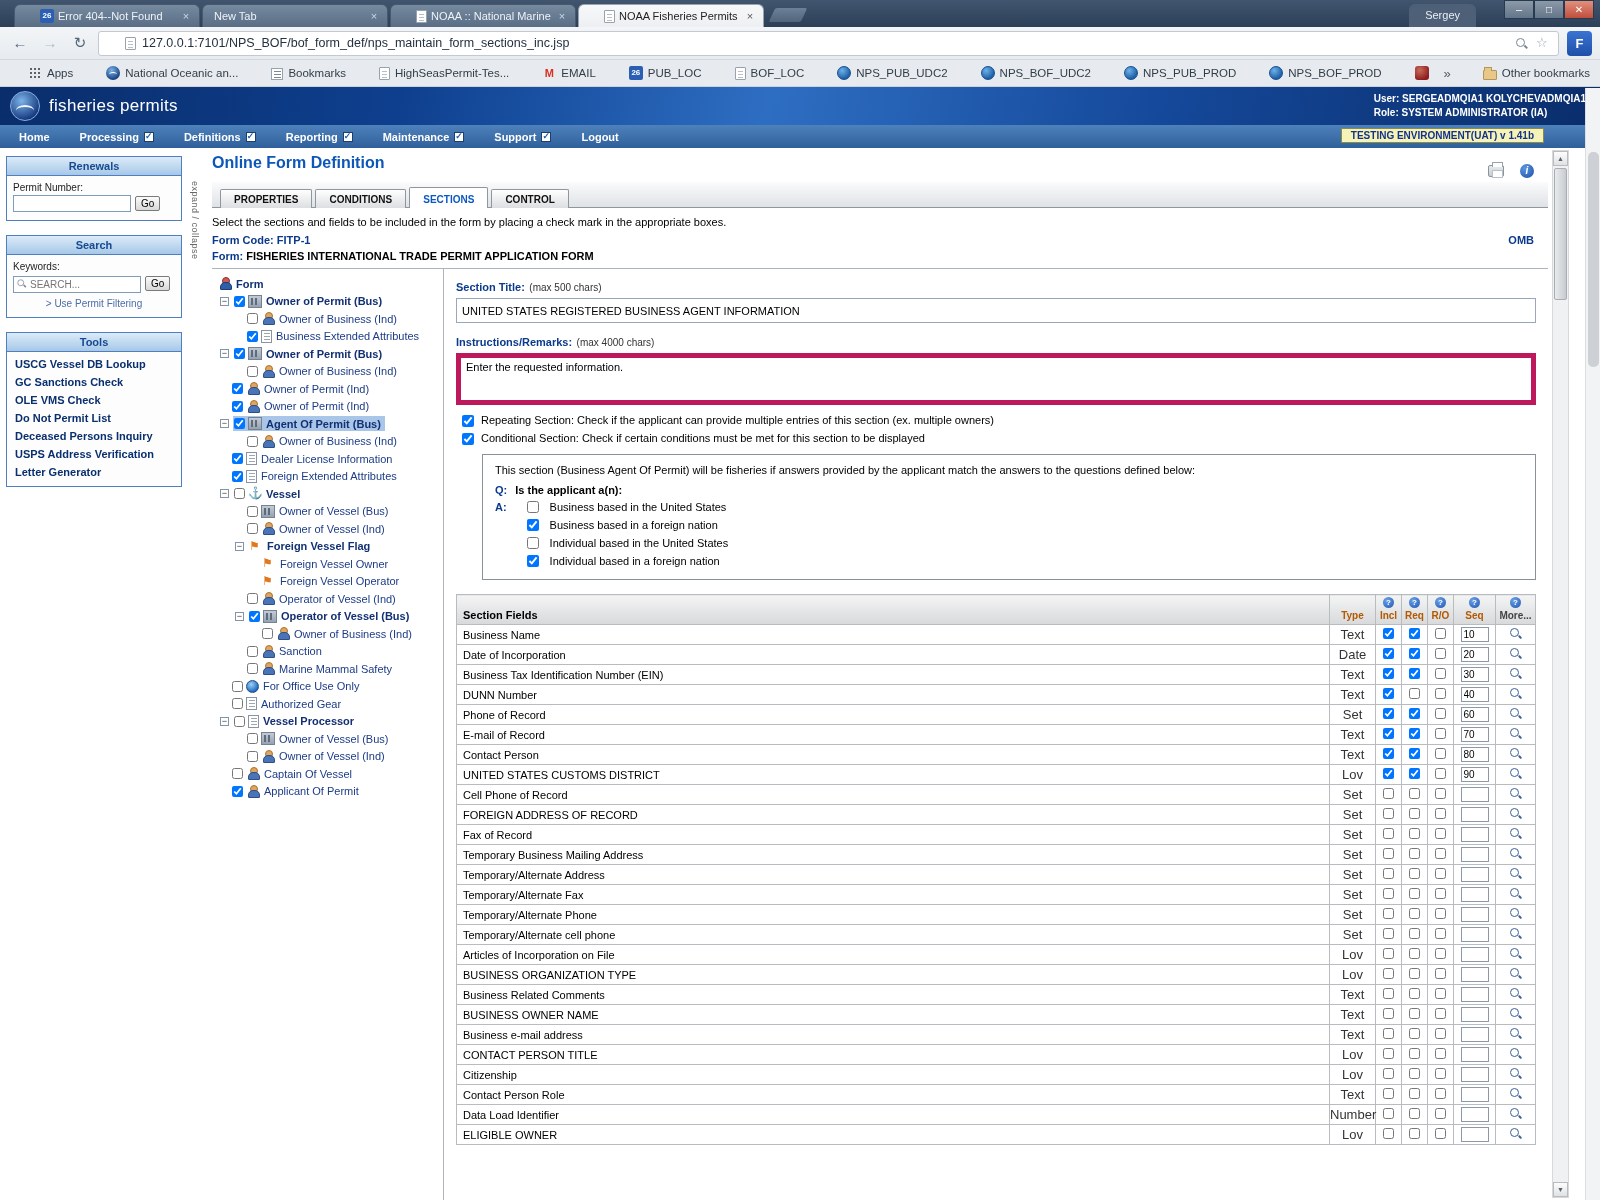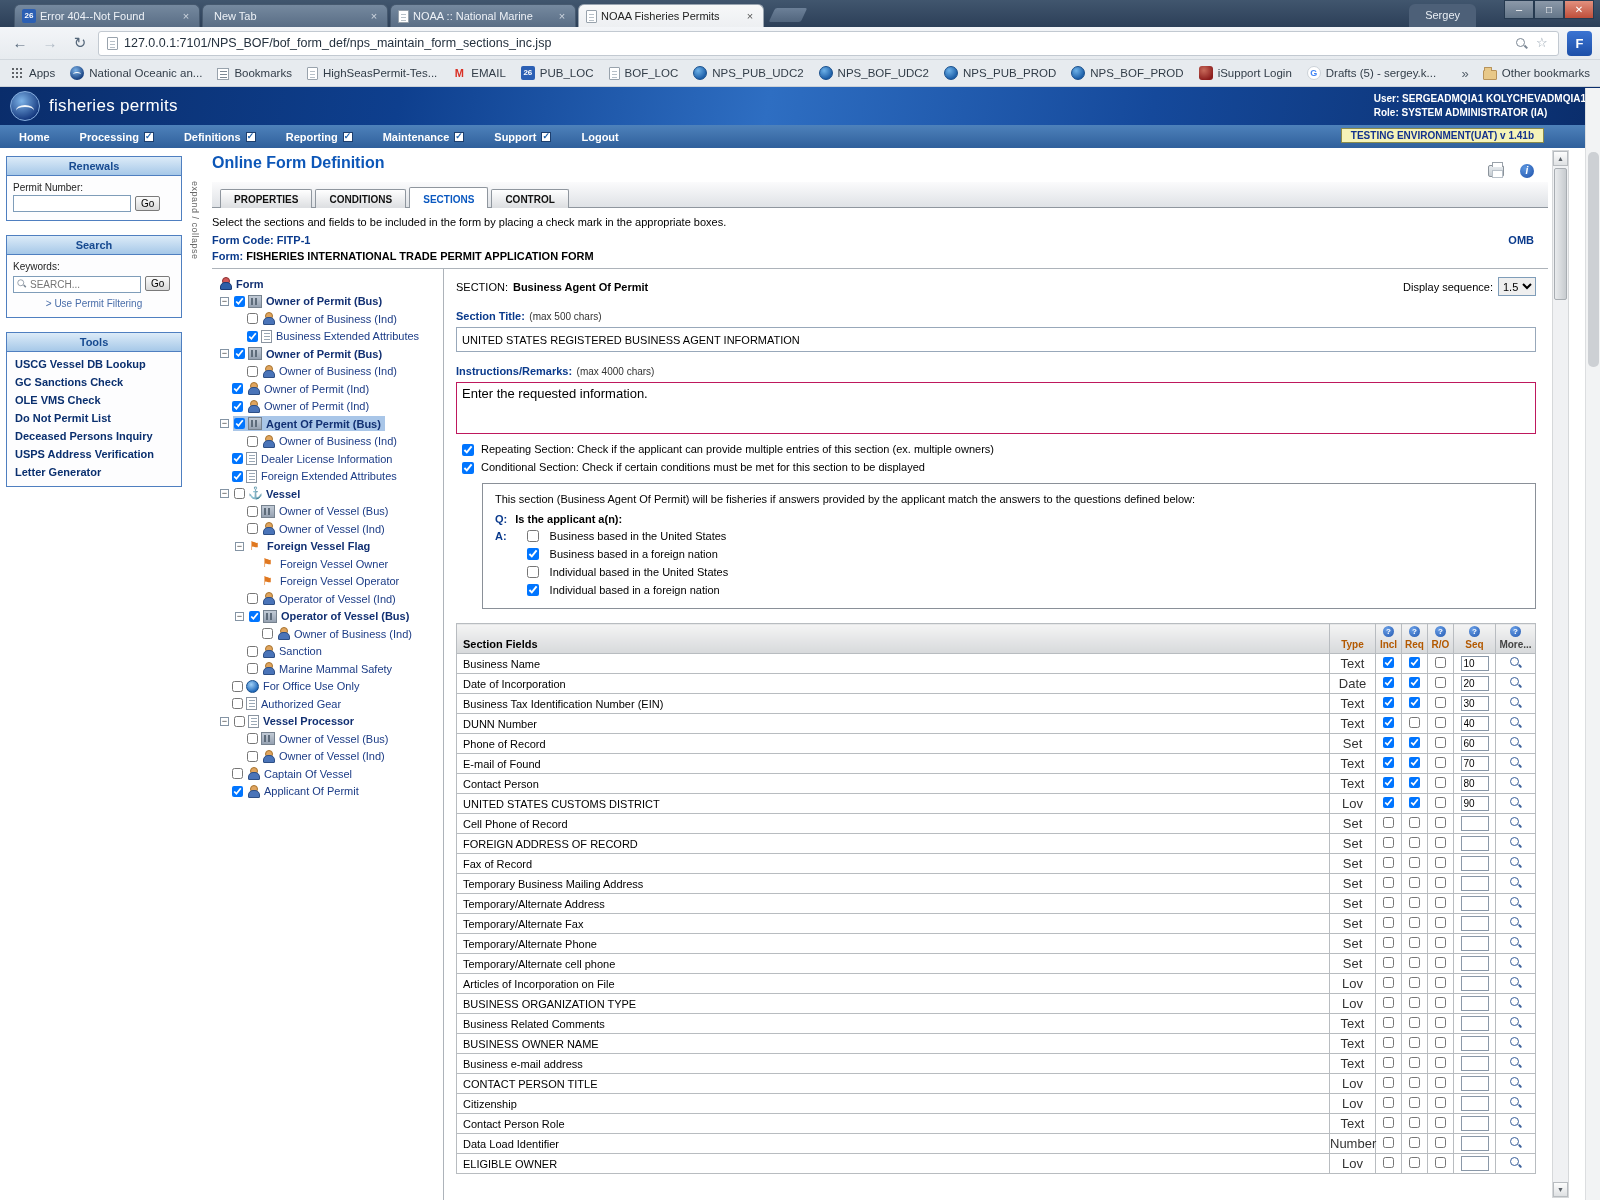--- a/index.html
+++ b/index.html
@@ -39,21 +39,21 @@
   .ic-star::before { content:"☆"; }
   .ext-f { width:25px; height:25px; background:linear-gradient(#3b74d2,#1d4fa8); border-radius:4px; color:#fff; font-weight:bold; font-size:13px; text-align:center; line-height:25px; }
 
   .bookbar { height:27px; background:#e7ebef; border-bottom:1px solid #ccd2d8; display:flex; align-items:center; padding:0 10px; font-size:11.5px; color:#323d48; }
   .bm-left { display:flex; align-items:center; gap:15px; flex:1; min-width:0; overflow:hidden; }
   .bm-item { display:flex; align-items:center; gap:5px; white-space:nowrap; }
   .bm-right { display:flex; align-items:center; gap:12px; padding-left:10px; }
   .bm-overflow { font-size:13px; color:#55606b; padding:0 2px; }
 
   
-  .fav { display:inline-block; width:14px; height:14px; flex:none; position:relative; }
+  .fav { display:inline-block; width:14px; height:14px; flex:none; position:relative;margin-left:18px; }
   .fav-badge { background:#2b5fb4; border-radius:2px; color:#fff; font-size:8px; font-weight:bold; text-align:center; line-height:14px; }
   .fav-page { width:11px; height:13px; background:#fff; border:1px solid #98a2ac; border-radius:1px; }
   .fav-page::after { content:""; position:absolute; left:2px; right:2px; top:3px; height:7px; background:repeating-linear-gradient(#b7c0c8 0 1px, transparent 1px 3px); }
   .fav-apps::before { content:""; position:absolute; left:2px; top:2px; width:2px; height:2px; background:#5f6368; box-shadow:4px 0 #5f6368,8px 0 #5f6368,0 4px #5f6368,4px 4px #5f6368,8px 4px #5f6368,0 8px #5f6368,4px 8px #5f6368,8px 8px #5f6368; }
   .fav-noaa { background:radial-gradient(circle at 40% 32%, #7db3e8, #123a7a 76%); border-radius:50%; }
   .fav-noaa::after { content:""; position:absolute; left:3px; top:6px; width:8px; height:4px; border-top:1.5px solid #fff; border-radius:50%; }
   .fav-list { width:12px; height:12px; background:#fff; border:1px solid #98a2ac; margin-top:1px; }
   .fav-list::after { content:""; position:absolute; left:2px; top:2px; width:7px; height:7px; background:repeating-linear-gradient(#7c8894 0 1px, transparent 1px 3px); }
   .fav-gmail { color:#d93025; font-weight:bold; font-size:11px; line-height:14px; text-align:center; }
   .fav-orb { background:radial-gradient(circle at 35% 30%, #6db1e8, #1d5fa8 72%); border-radius:50%; border:1px solid #174e8c; }
@@ -135,21 +135,21 @@
 
   .detailpanel { flex:1; padding:8px 12px 0; min-width:0; }
   .sec-head { display:flex; align-items:center; font-size:11px; margin-bottom:10px; }
   .sec-name { font-weight:bold; margin-left:5px; }
   .dseq { margin-left:auto; display:flex; align-items:center; gap:5px; }
   .dseq select { font-size:11px; height:19px; border:1px solid #7f9db9; font-family:inherit; }
   .fgroup { margin-bottom:9px; }
   .lbl { font-size:11px; font-weight:bold; color:#0a3a8c; }
   .lbl-note { font-weight:normal; color:#333; font-size:10px; }
   .ti-input { display:block; width:100%; height:25px; border:1px solid #98a8ba; font-size:11px; padding:3px 5px; margin-top:3px; font-family:inherit; background:#fff; }
-  .ti-area { display:block; width:100%; height:52px; border:1px solid #be185d; font-size:13px; padding:3px 5px; margin-top:3px; font-family:inherit; resize:none; background:#fff; }
+  .ti-area { display:block; width:100%; height:52px; border:5px solid #be185d; font-size:11px; padding:3px 5px; margin-top:3px; font-family:inherit; resize:none; background:#fff; }
   .chk-row { display:flex; align-items:flex-start; gap:7px; font-size:11px; margin:5px 0 0 6px; }
   .chk-row input { width:12px; height:12px; margin-top:1px; }
   .cond-box { border:1px solid #8a9098; margin:9px 0 0 26px; padding:9px 12px 12px; font-size:11px; }
   .cond-intro { margin-bottom:8px; }
   .q-row { display:flex; gap:8px; margin-bottom:5px; }
   .q-lbl, .a-lbl { font-weight:bold; color:#0a3a8c; }
   .q-text { font-weight:bold; }
   .a-row { display:flex; gap:8px; }
   .answers { display:flex; flex-direction:column; gap:6px; margin-left:12px; }
   .answer { display:flex; align-items:center; gap:8px; }
@@ -617,28 +617,20 @@
             <div class="trow" style="padding-left: 17px;">
               <span class="rowbody">
                 <input class="cb" type="checkbox" checked="" style="">
                 <span class="ti ti-person"></span>
                 <span class="tlabel">Applicant Of Permit</span>
               </span>
             </div>
           </div>
 
         <div class="detailpanel">
-          <div class="sec-head">
-            <span>SECTION:</span>
-            <span class="sec-name">Business Agent Of Permit</span>
-            <span class="dseq">
-              <span>Display sequence:</span>
-              <select><option>1.5</option></select>
-            </span>
-          </div>
 
           <div class="fgroup">
             <div>
               <span class="lbl">Section Title:</span>
               <span class="lbl-note">(max 500 chars)</span>
             </div>
             <input type="text" class="ti-input" value="UNITED STATES REGISTERED BUSINESS AGENT INFORMATION" style="">
           </div>
 
           <div class="fgroup">
@@ -765,21 +757,21 @@
                 <tr>
                   <td class="td-name">Phone of Record</td>
                   <td class="td-type">Set</td>
                   <td class="td-c"><input class="cb" type="checkbox" checked="" style=""></td>
                   <td class="td-c"><input class="cb" type="checkbox" checked="" style=""></td>
                   <td class="td-c"><input class="cb" type="checkbox" style=""></td>
                   <td class="td-seq"><input class="seq-in" type="text" value="60" style=""></td>
                   <td class="td-more"><span class="ic-mag"></span></td>
                 </tr>
                 <tr>
-                  <td class="td-name">E-mail of Found</td>
+                  <td class="td-name">E-mail of Record</td>
                   <td class="td-type">Text</td>
                   <td class="td-c"><input class="cb" type="checkbox" checked="" style=""></td>
                   <td class="td-c"><input class="cb" type="checkbox" checked="" style=""></td>
                   <td class="td-c"><input class="cb" type="checkbox" style=""></td>
                   <td class="td-seq"><input class="seq-in" type="text" value="70" style=""></td>
                   <td class="td-more"><span class="ic-mag"></span></td>
                 </tr>
                 <tr>
                   <td class="td-name">Contact Person</td>
                   <td class="td-type">Text</td>

